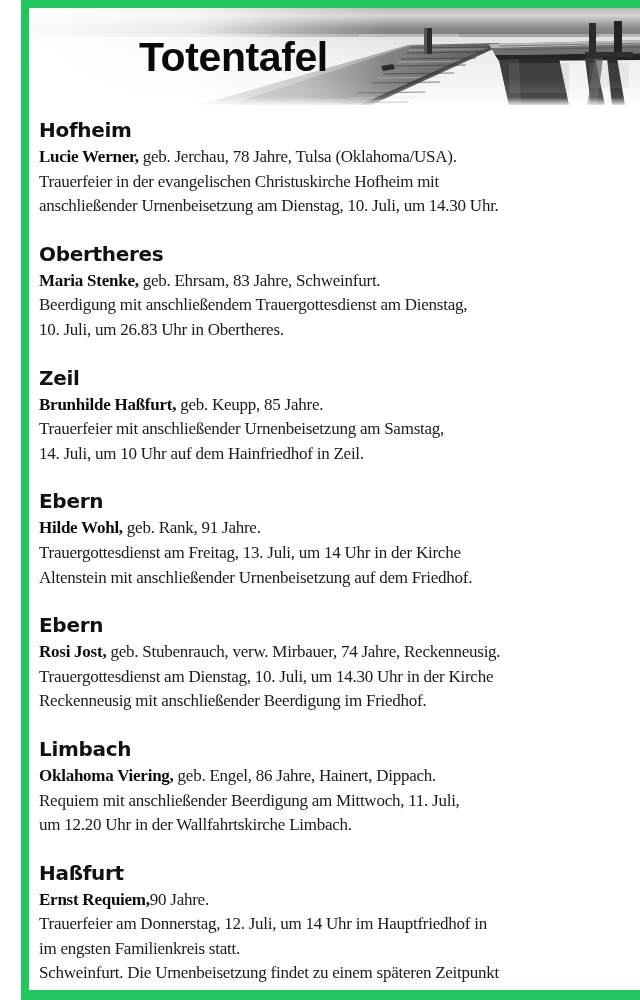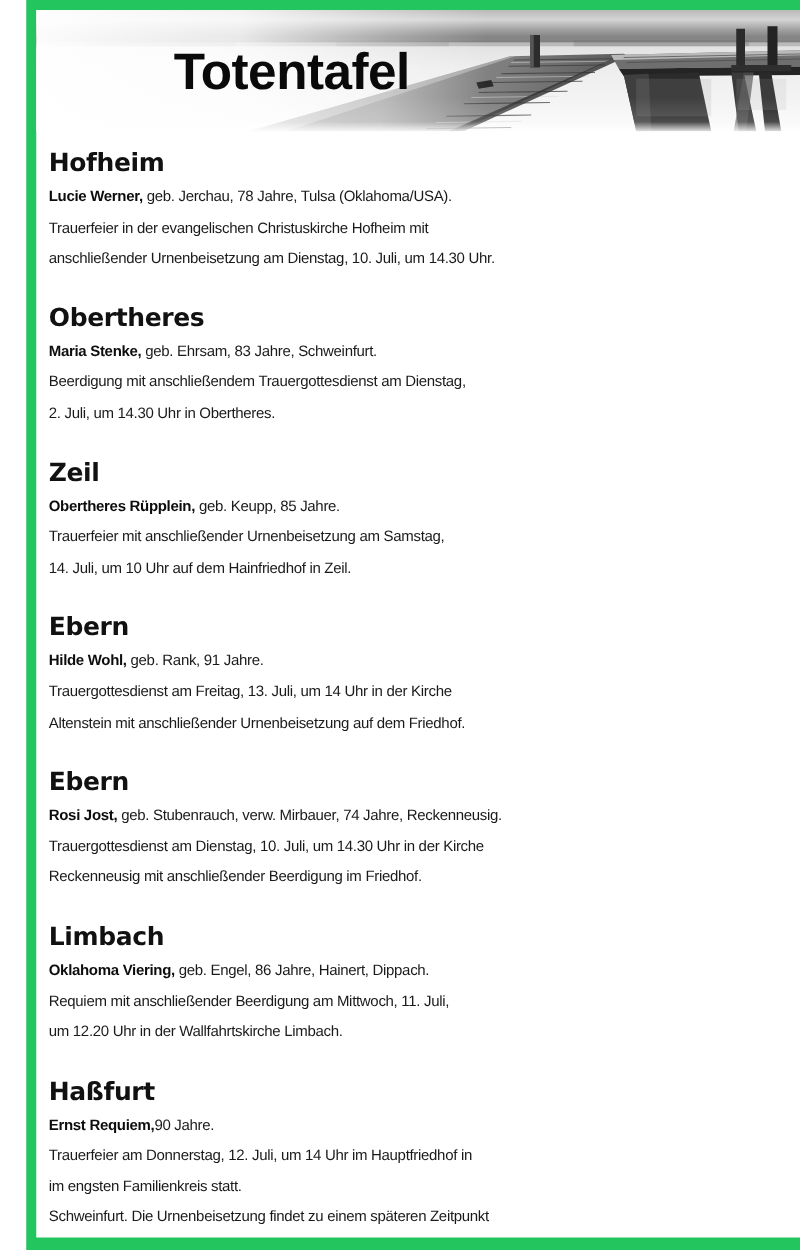--- a/index.html
+++ b/index.html
@@ -78,22 +78,22 @@
     font-family: "DejaVu Sans", sans-serif;
     font-weight: bold;
     font-size: 20px;
     line-height: 27px;
     color: #111111;
     letter-spacing: -0.3px;
     margin: 0 0 1px 0;
   }
 
   .lines {
-    font-family: Liberation Sans, sans-serif;
-    font-size: 12px;
+    font-family: Liberation Serif, serif;
+    font-size: 17px;
     line-height: 24.6px;
     color: #1a1a1a;
     letter-spacing: -0.25px;
   }
 
   .line {
     white-space: nowrap;
   }
 
   .line .nm {
@@ -219,28 +219,28 @@
           <div class="line">Trauerfeier in der evangelischen Christuskirche Hofheim mit</div>
           <div class="line">anschließender Urnenbeisetzung am Dienstag, 10. Juli, um 14.30 Uhr.</div>
         </div>
       </div>
 
       <div class="notice">
         <div class="place">Obertheres</div>
         <div class="lines">
           <div class="line"><span class="nm">Maria Stenke,</span><span> geb. Ehrsam, 83 Jahre, Schweinfurt.</span></div>
           <div class="line">Beerdigung mit anschließendem Trauergottesdienst am Dienstag,</div>
-          <div class="line">2. Juli, um 14.30 Uhr in Obertheres.</div>
+          <div class="line">10. Juli, um 26.83 Uhr in Obertheres.</div>
         </div>
       </div>
 
       <div class="notice">
         <div class="place">Zeil</div>
         <div class="lines">
-          <div class="line"><span class="nm">Obertheres Rüpplein,</span><span> geb. Keupp, 85 Jahre.</span></div>
+          <div class="line"><span class="nm">Brunhilde Haßfurt,</span><span> geb. Keupp, 85 Jahre.</span></div>
           <div class="line">Trauerfeier mit anschließender Urnenbeisetzung am Samstag,</div>
           <div class="line">14. Juli, um 10 Uhr auf dem Hainfriedhof in Zeil.</div>
         </div>
       </div>
 
       <div class="notice">
         <div class="place">Ebern</div>
         <div class="lines">
           <div class="line"><span class="nm">Hilde Wohl,</span><span> geb. Rank, 91 Jahre.</span></div>
           <div class="line">Trauergottesdienst am Freitag, 13. Juli, um 14 Uhr in der Kirche</div>

